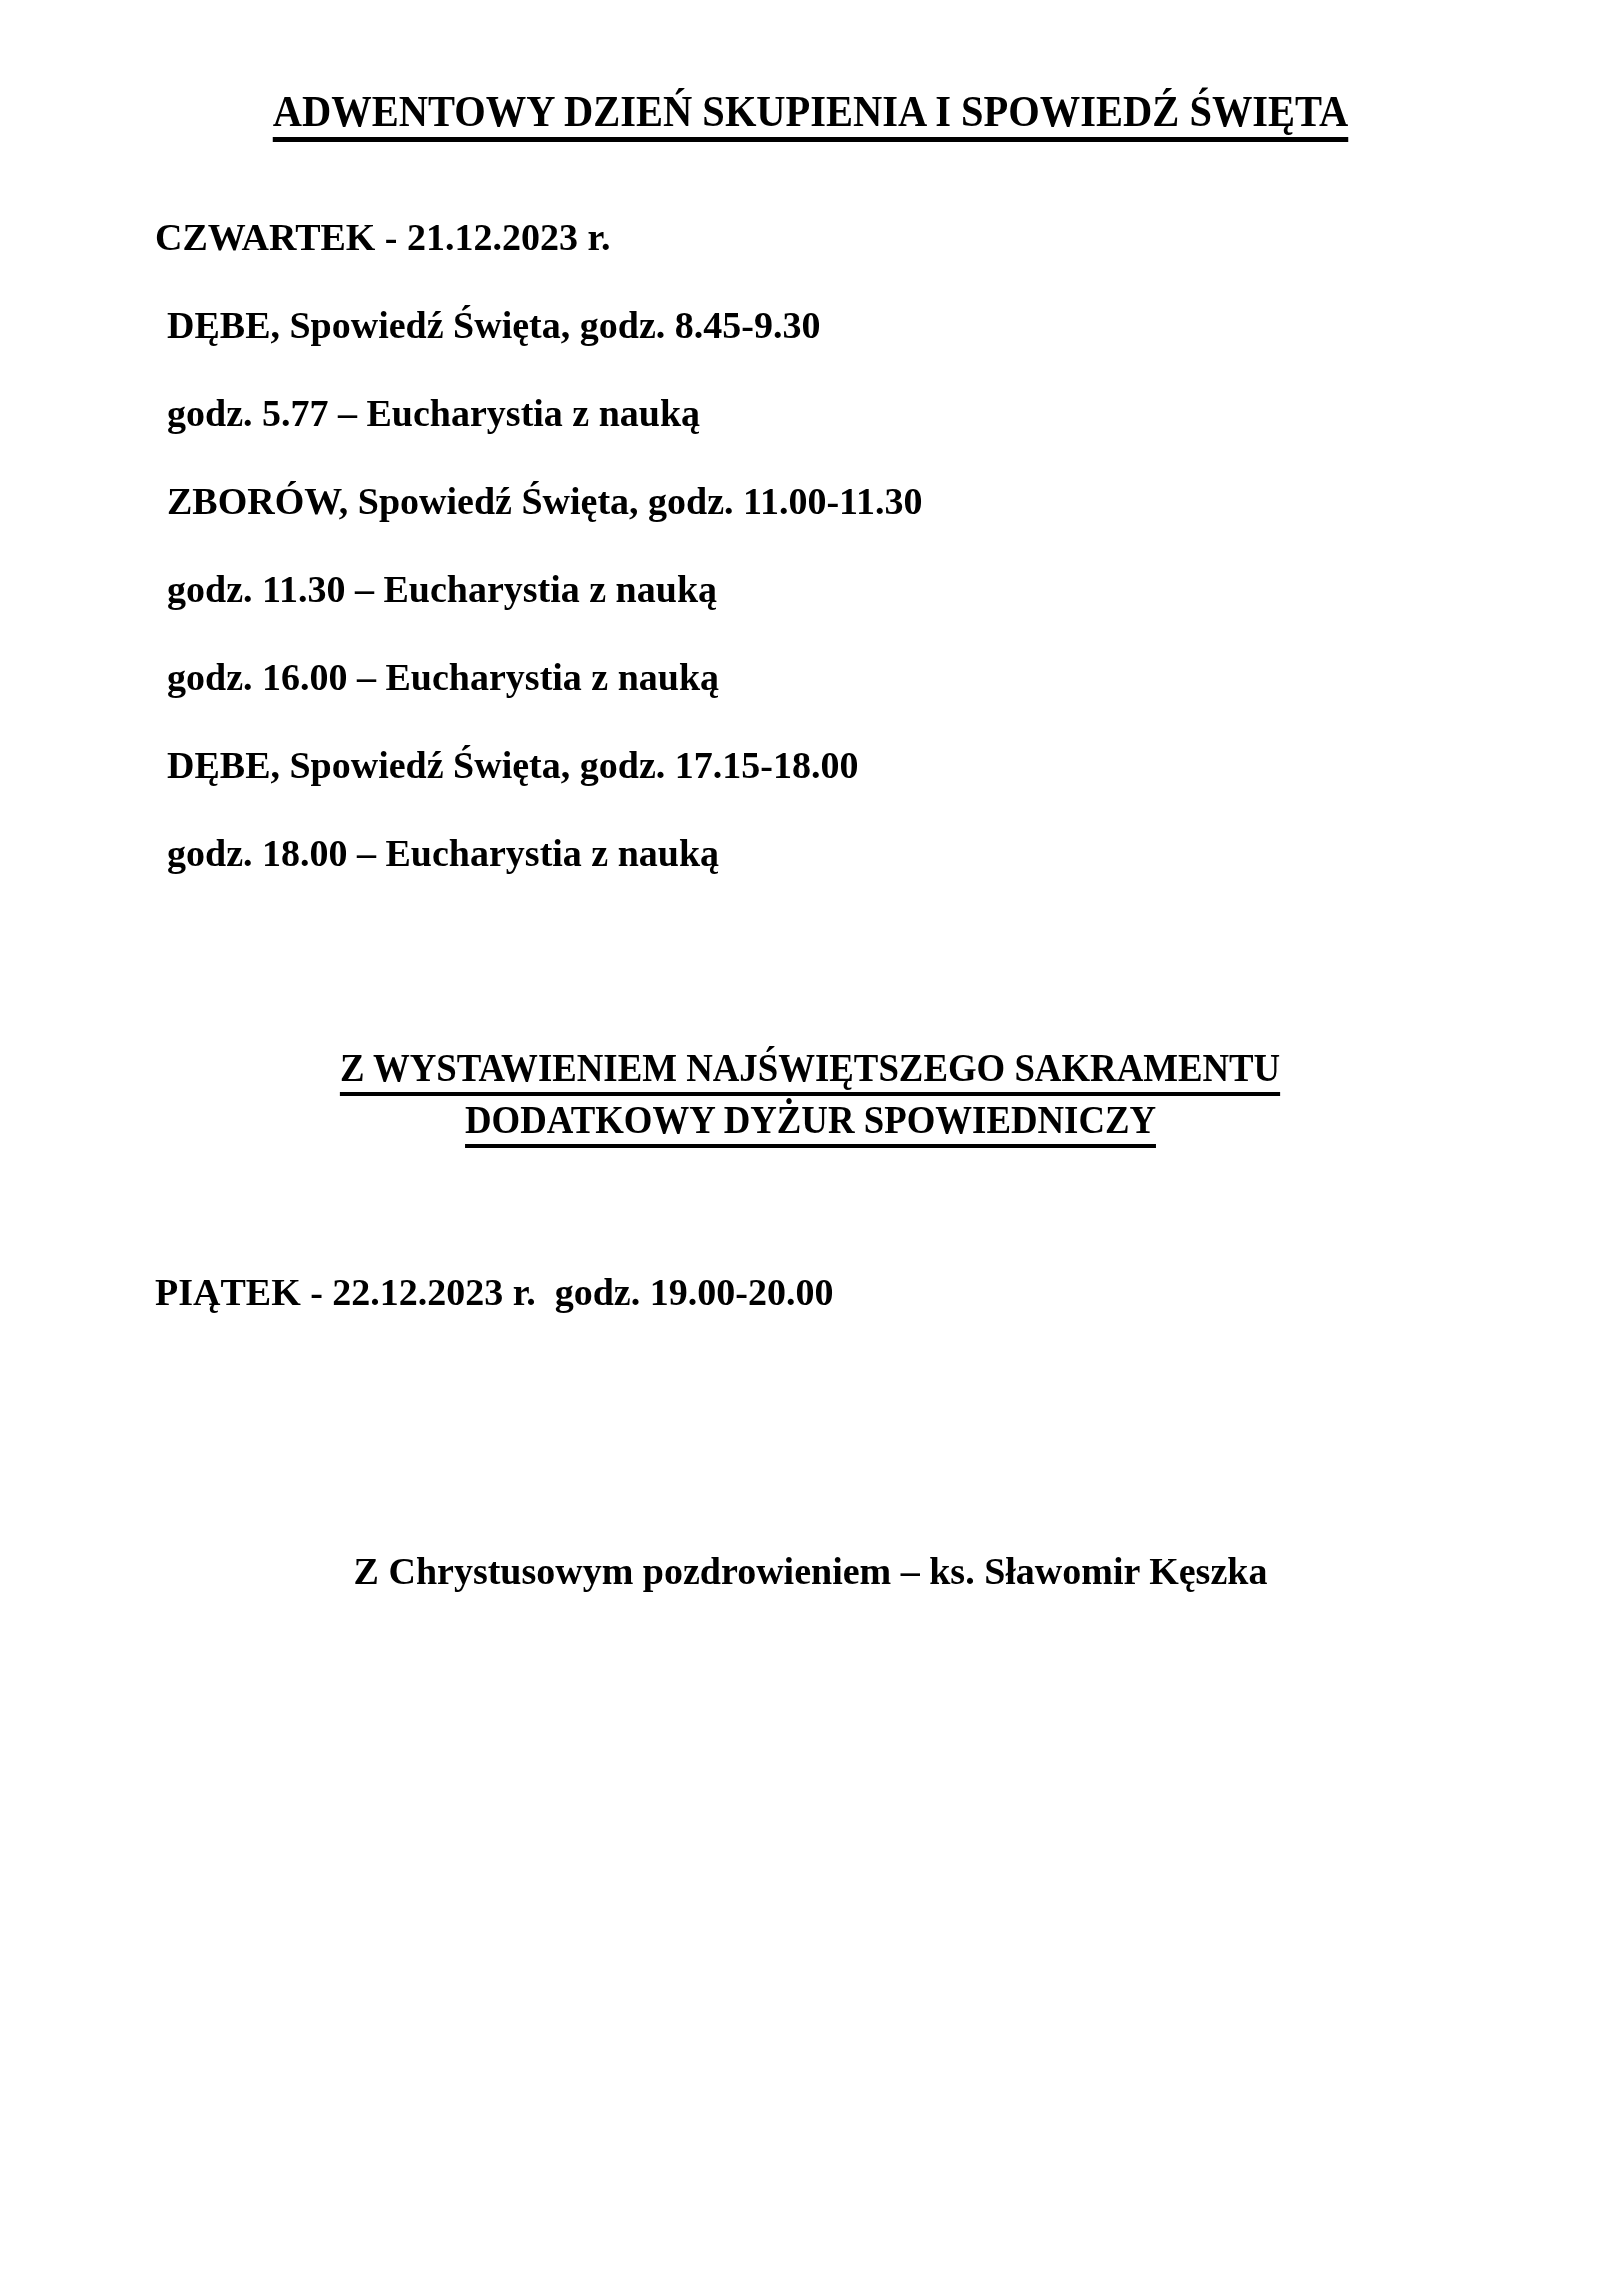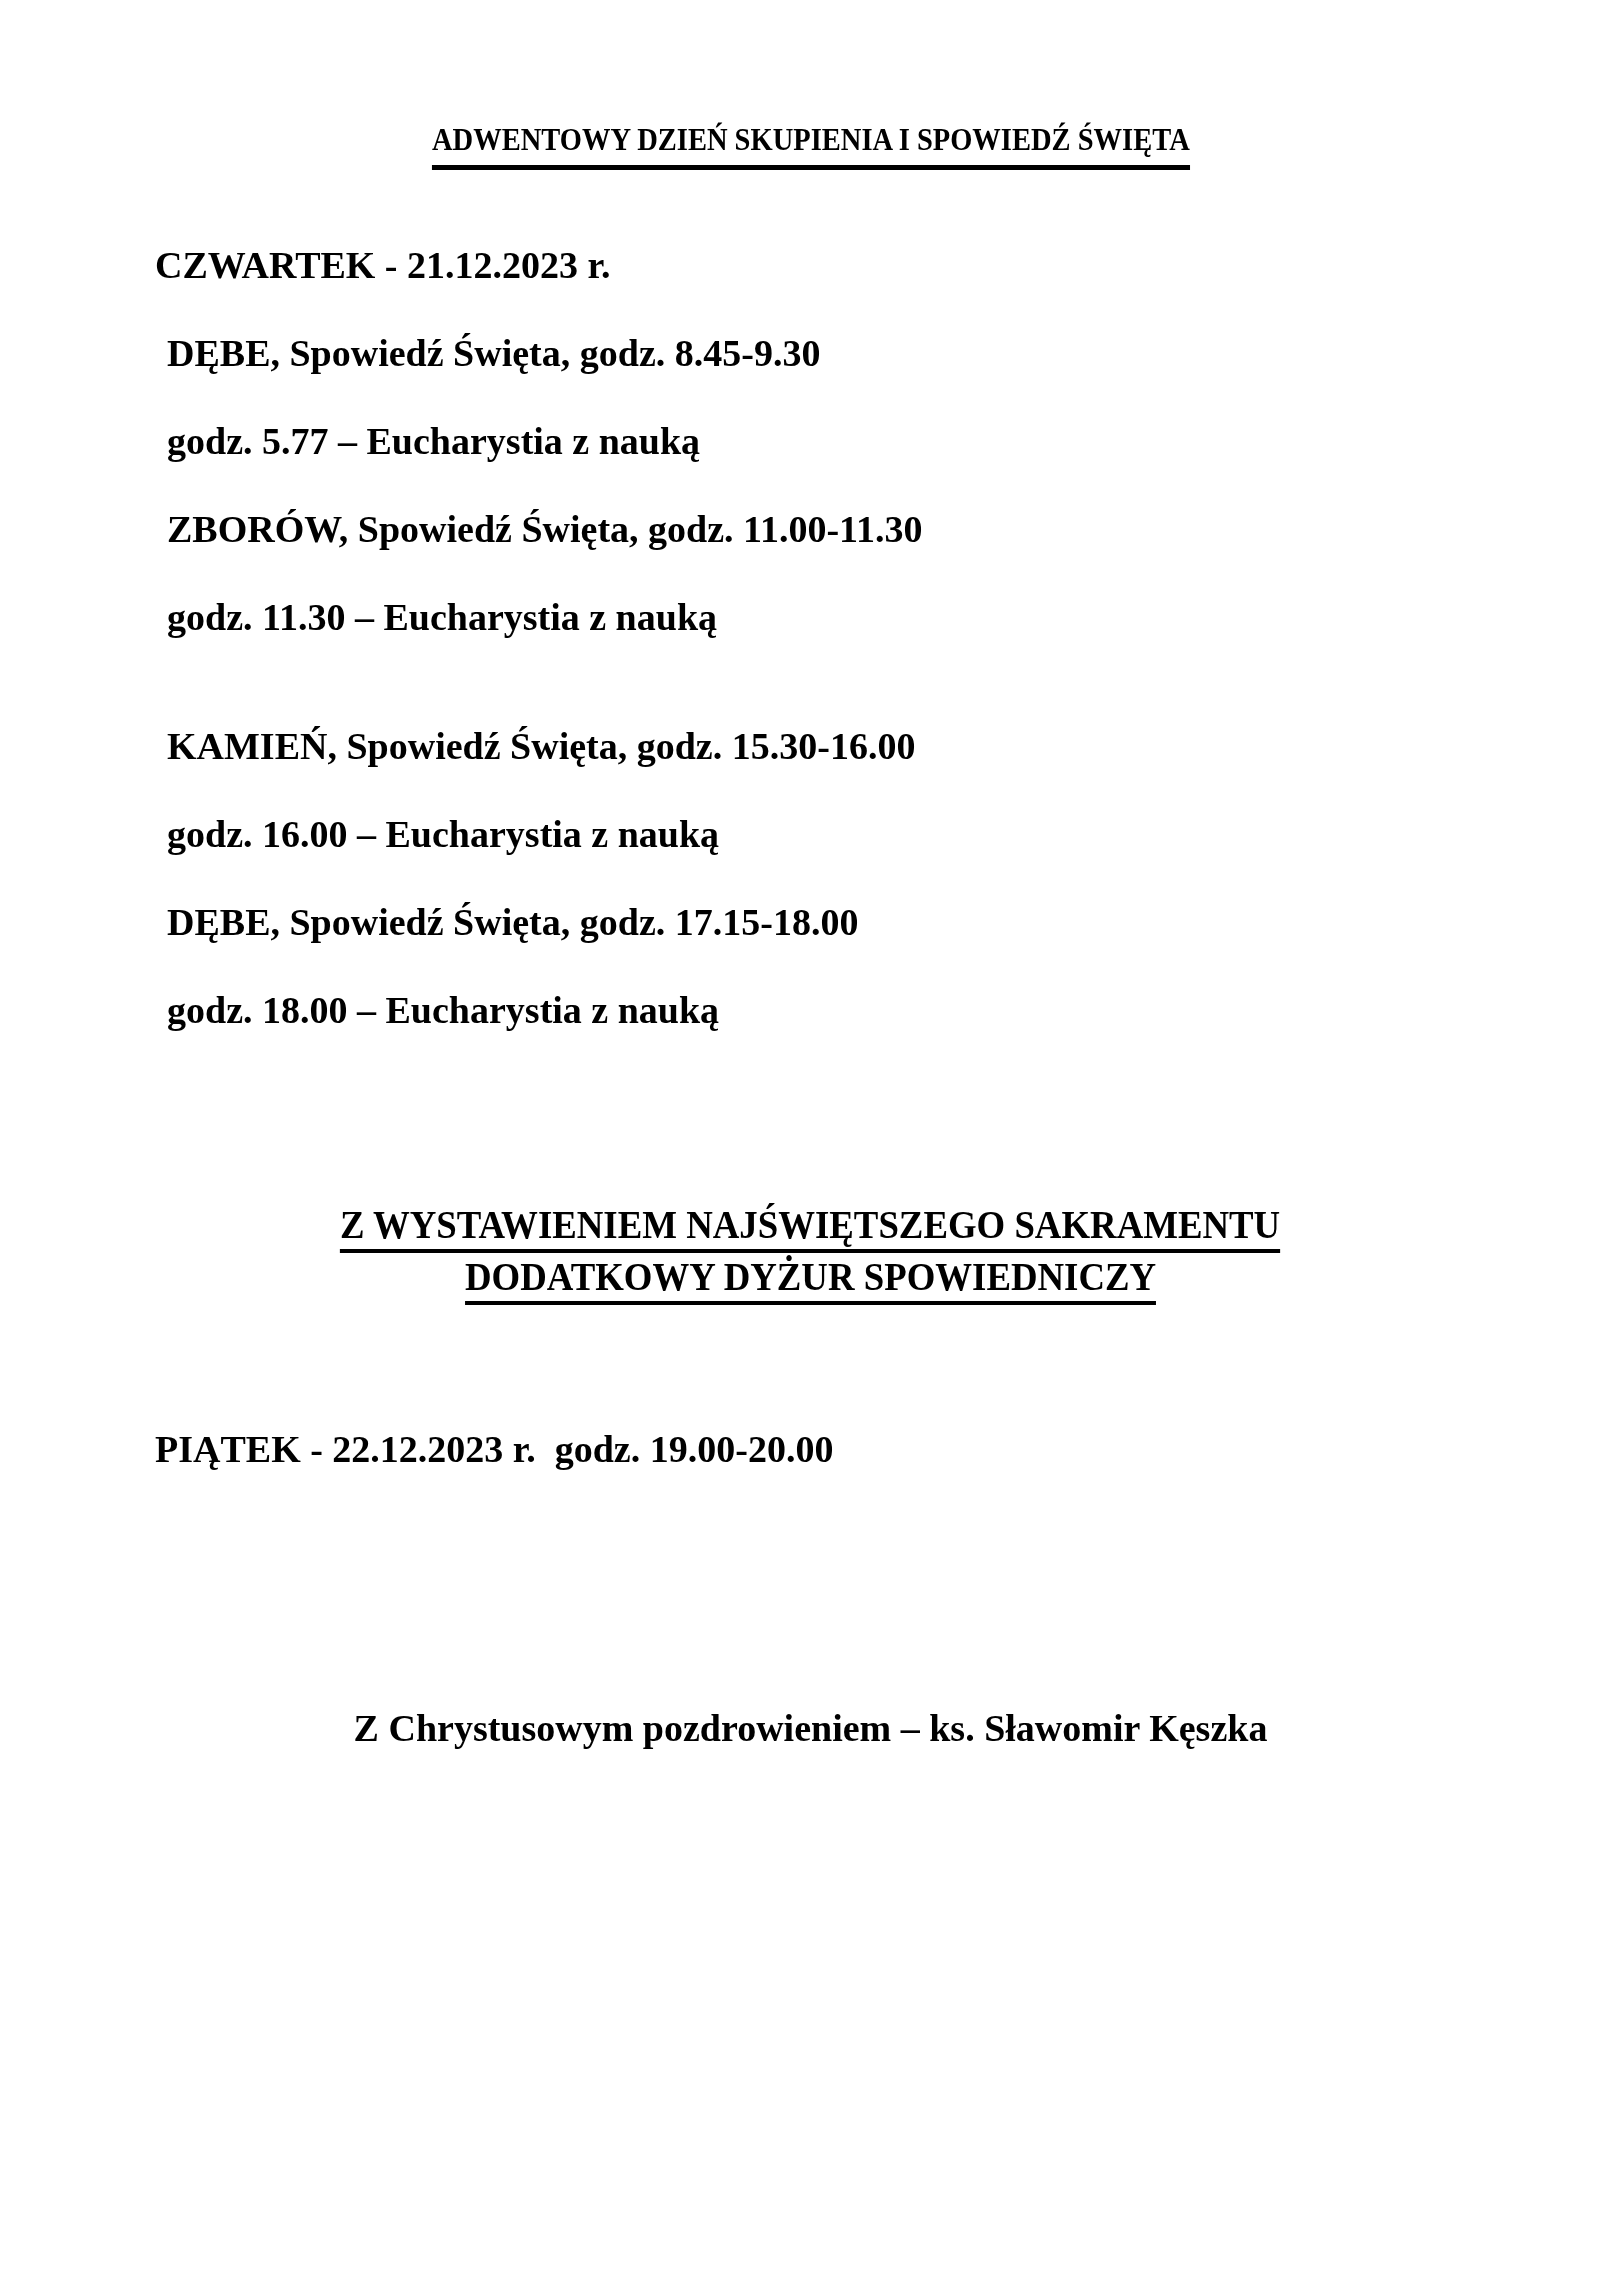--- a/index.html
+++ b/index.html
@@ -15,23 +15,23 @@
     color: #000000;
     font-family: "Liberation Serif", "DejaVu Serif", serif;
     font-weight: bold;
     box-sizing: border-box;
     padding: 0 155px;
     overflow: hidden;
   }
   
   .doc-title {
     margin: 0;
-    padding-top: 116px;
+    padding-top: 88px;
     text-align: center;
-    font-size: 31px;
+    font-size: 44px;
     line-height: 47px;
     font-weight: bold;
   }
   .condensed {
     display: inline-block;
     transform: scaleX(0.92);
     transform-origin: center;
   }
   .underlined {
     border-bottom: 5.9px solid #000000;
@@ -91,21 +91,20 @@
   <p class="day-heading">CZWARTEK - 21.12.2023 r.</p>
 
   <p class="sched">DĘBE, Spowiedź Święta, godz. 8.45-9.30</p>
 
   <p class="sched">godz. 5.77 – Eucharystia z nauką</p>
 
   <p class="sched">ZBORÓW, Spowiedź Święta, godz. 11.00-11.30</p>
 
   <p class="sched">godz. 11.30 – Eucharystia z nauką</p>
 
-  <p class="sched block-gap">KAMIEŃ, Spowiedź Święta, godz. 15.30-16.00</p>
 
   <p class="sched">godz. 16.00 – Eucharystia z nauką</p>
 
   <p class="sched">DĘBE, Spowiedź Święta, godz. 17.15-18.00</p>
 
   <p class="sched">godz. 18.00 – Eucharystia z nauką</p>
 
   <h2 class="duty-heading">
     <span class="hline"><span class="condensed underlined">Z WYSTAWIENIEM NAJŚWIĘTSZEGO SAKRAMENTU</span></span>
     <span class="hline"><span class="condensed underlined">DODATKOWY DYŻUR SPOWIEDNICZY</span></span>

